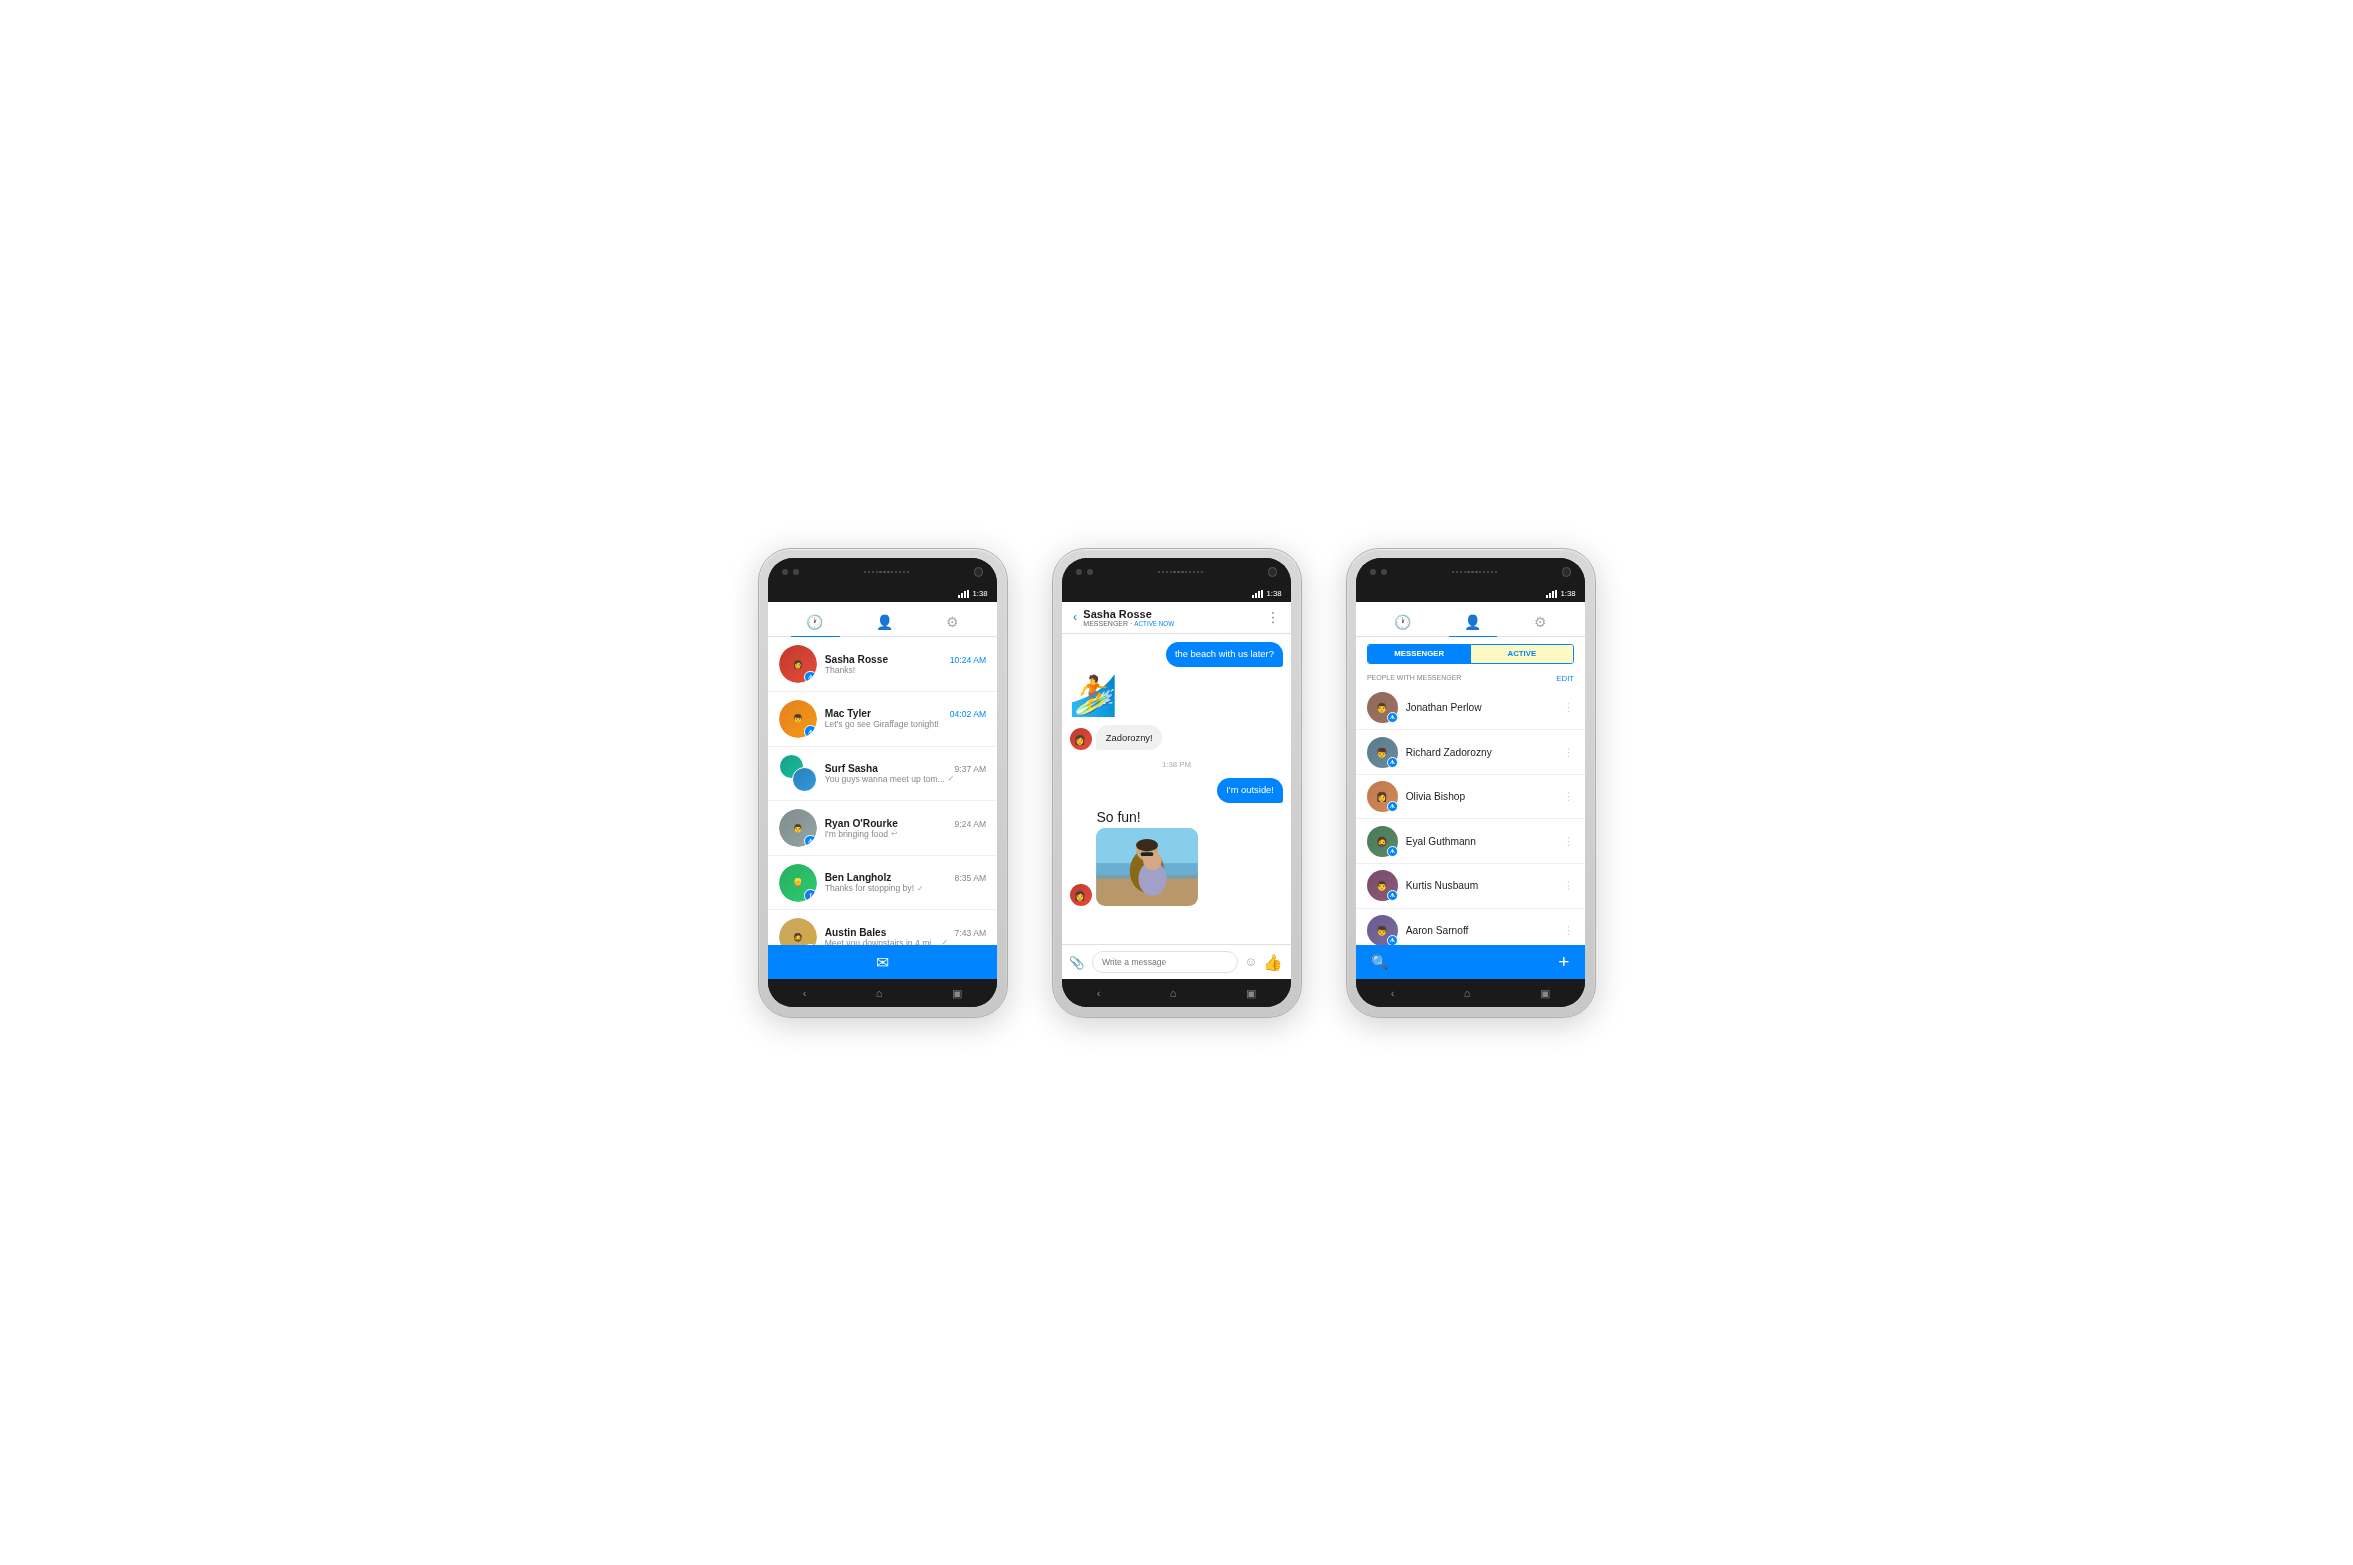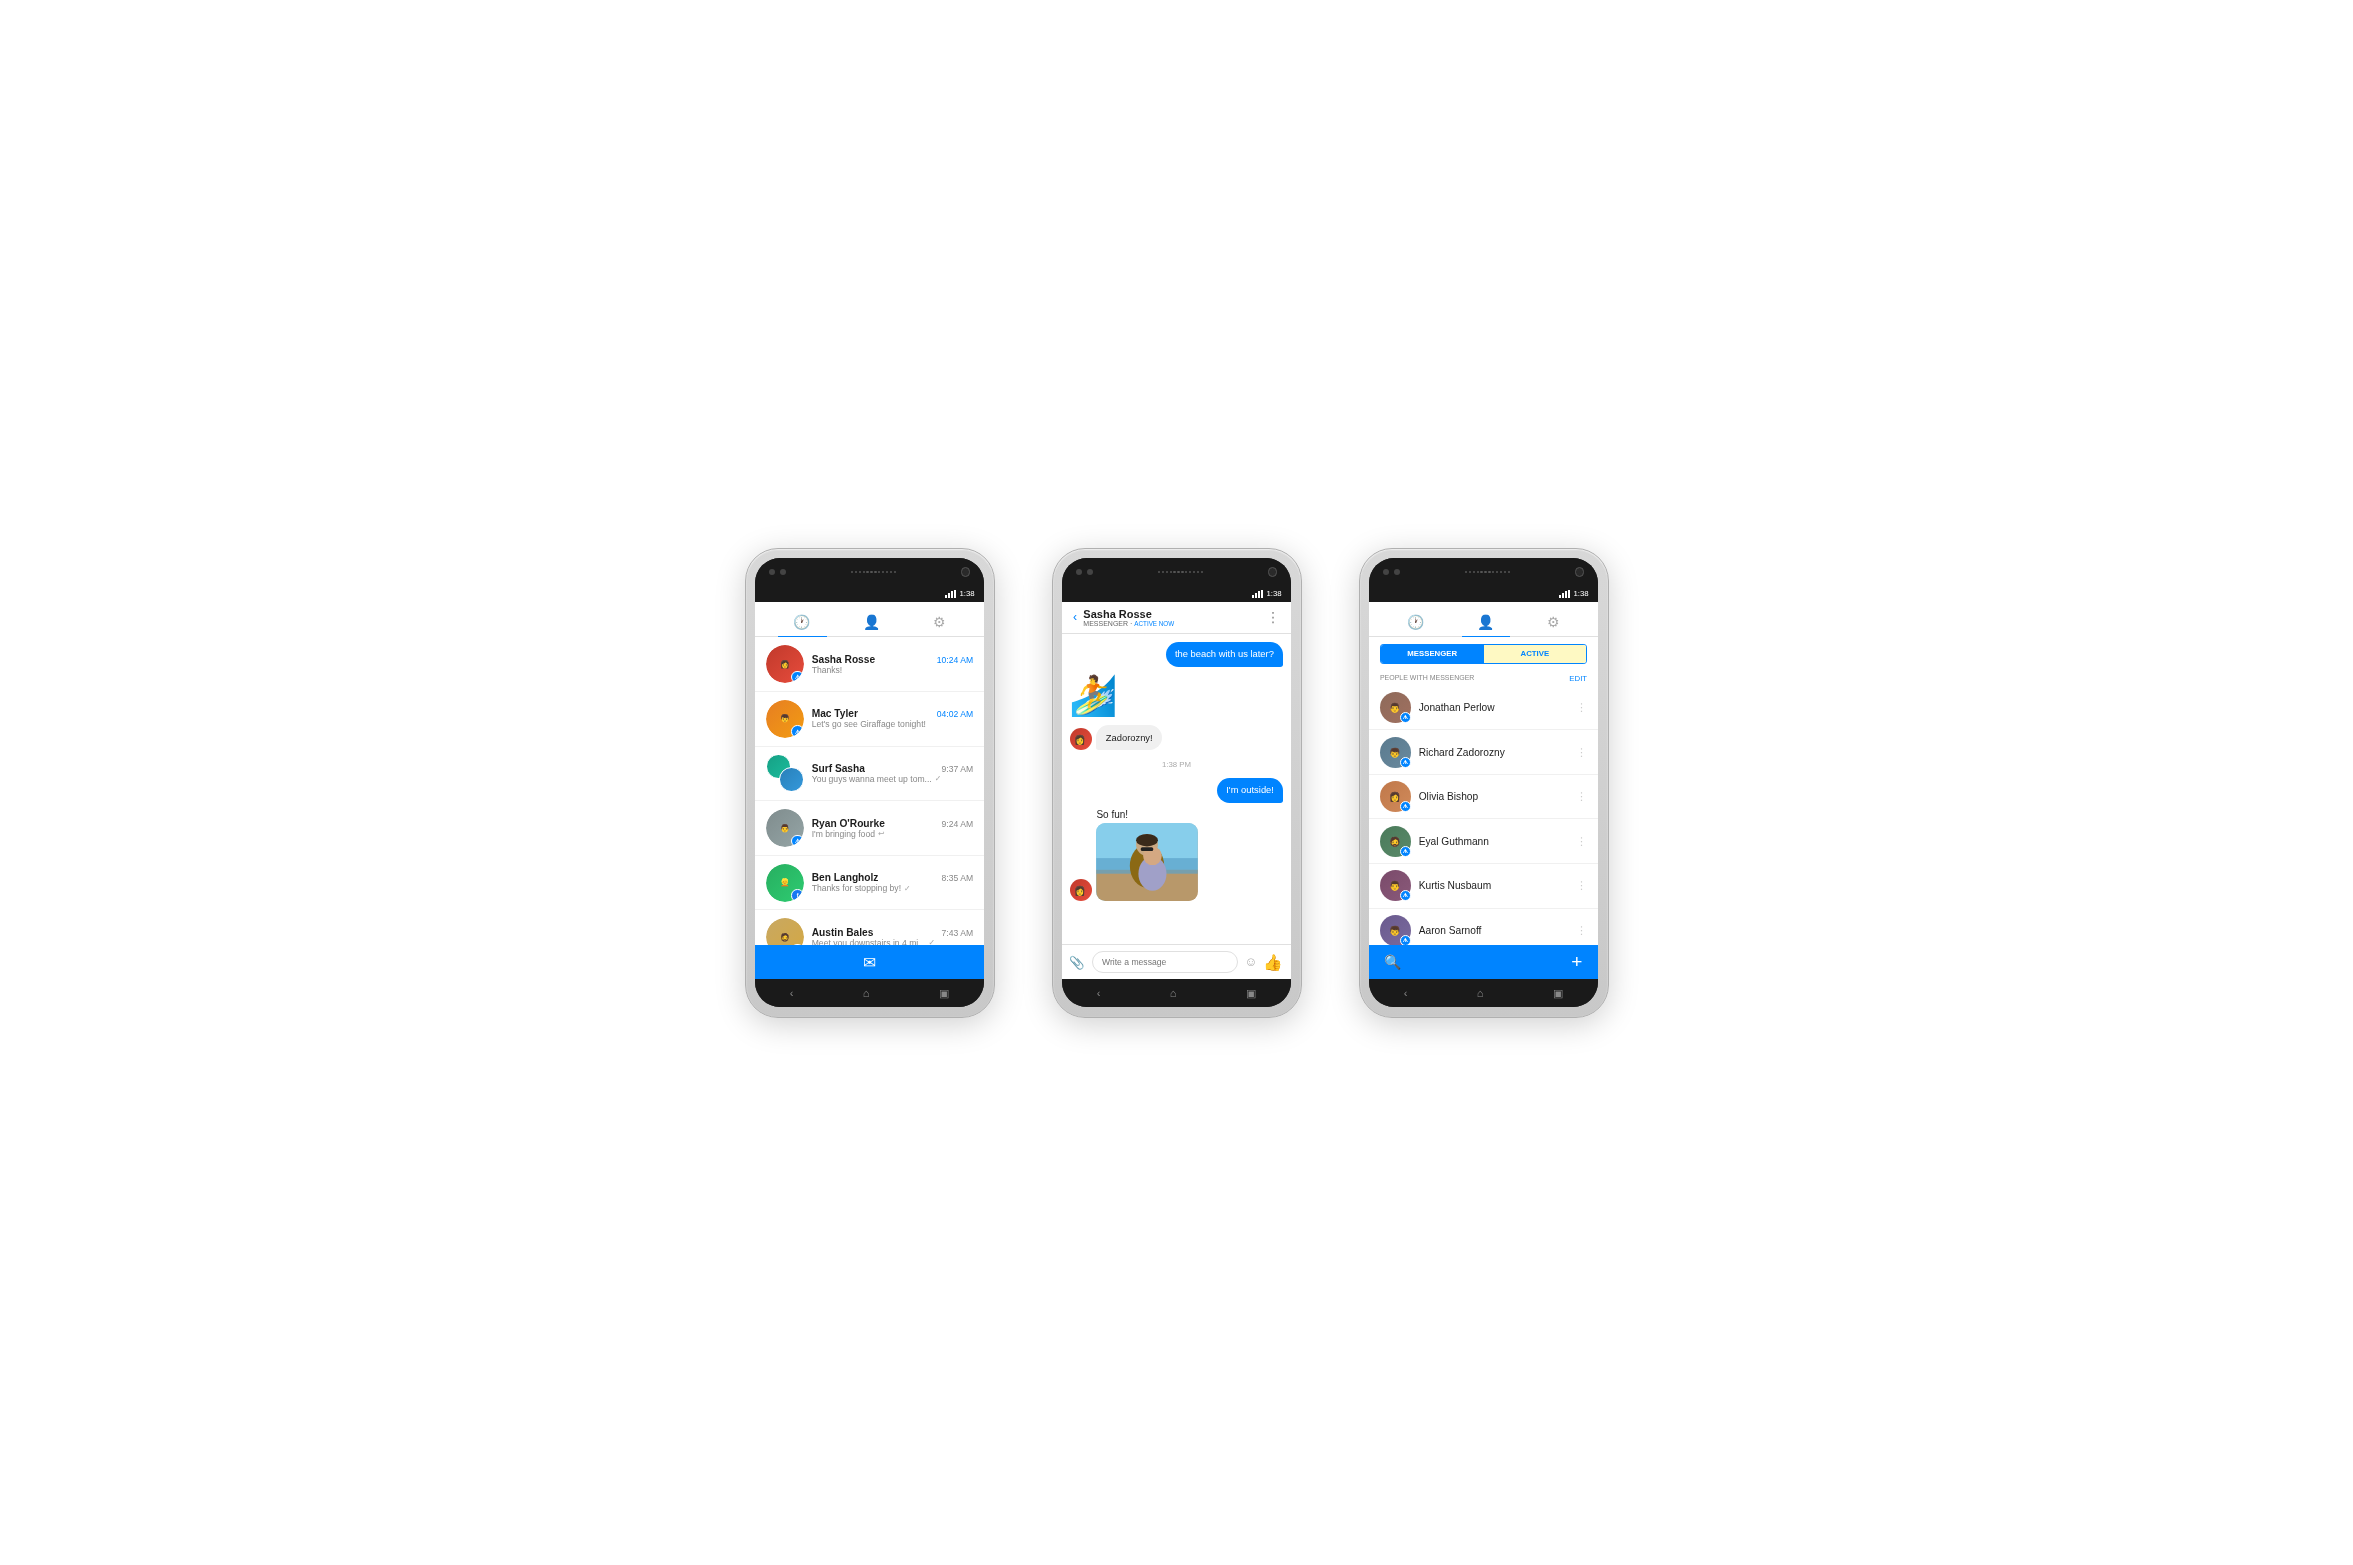--- a/index.html
+++ b/index.html
@@ -7,21 +7,21 @@
       background: #ffffff;
       display: flex;
       justify-content: center;
       align-items: center;
       min-height: 100vh;
       font-family: -apple-system, BlinkMacSystemFont, 'Helvetica Neue', Arial, sans-serif;
       padding: 31px 15.7px;
     }
     .phones-container {
       display: flex;
-      gap: 57px;
+      gap: 44px;
       align-items: flex-end;
     }
 
     
     .phone {
       width: 250px;
       height: 470px;
       background: linear-gradient(180deg, #d8d8d8 0%, #c8c8c8 100%);
       border-radius: 33px;
       padding: 9.4px;
@@ -705,21 +705,21 @@
 
           <div class="msg-bubble msg-out">
             <span>I'm outside!</span>
           </div>
 
           <div class="msg-with-avatar">
             <div class="small-avatar" style="background: linear-gradient(135deg, #c0392b, #e74c3c);">
               <span style="font-size:9.4px;">👩</span>
             </div>
             <div style="display:flex; flex-direction:column; gap:3.1px;">
-              <div style="font-size:10px; color:#1c1c1c;">So fun!</div>
+              <div style="font-size:14px; color:#1c1c1c;">So fun!</div>
               <div class="chat-photo">
 
                 <svg width="102" height="78" viewBox="0 0 130 100">
                   <rect width="130" height="60" fill="#87CEEB"></rect>
                   <rect y="60" width="130" height="40" fill="#b8986a"></rect>
 
                   <rect y="45" width="130" height="20" fill="#5BA3C9" opacity="0.7"></rect>
 
                   <ellipse cx="65" cy="55" rx="22" ry="28" fill="#8B6914"></ellipse>
                   <circle cx="65" cy="28" r="14" fill="#c8a882"></circle>

